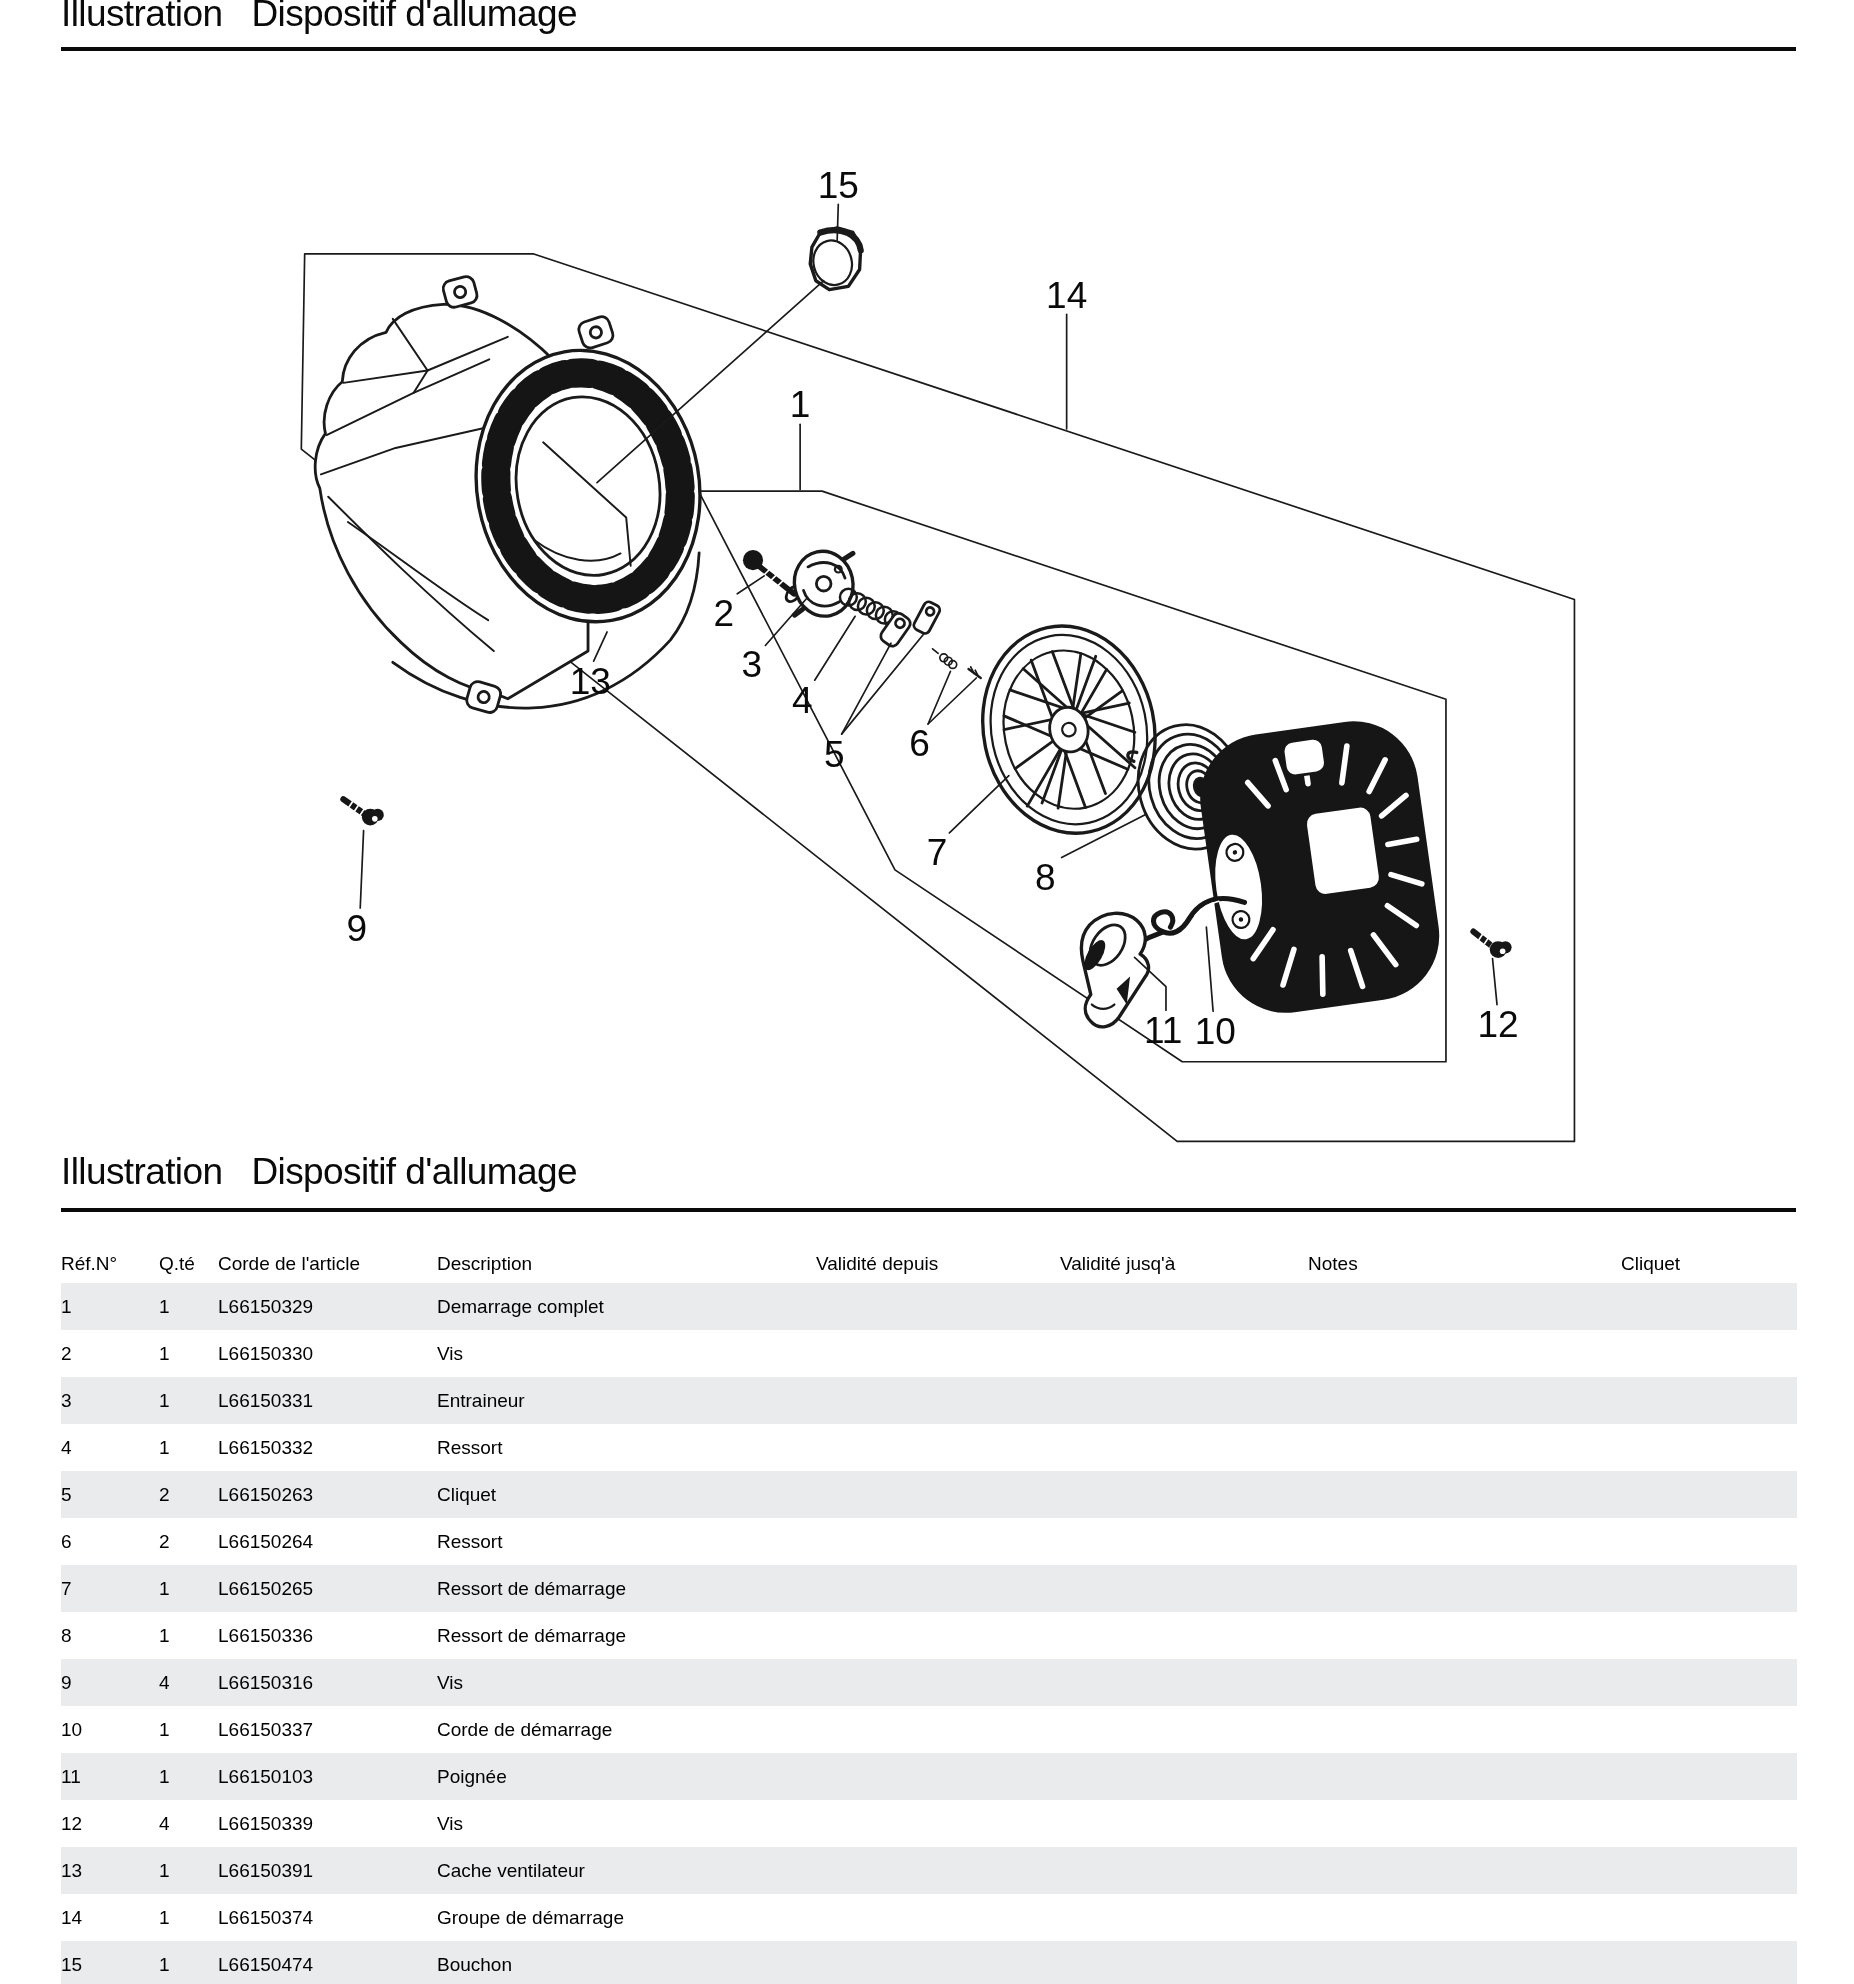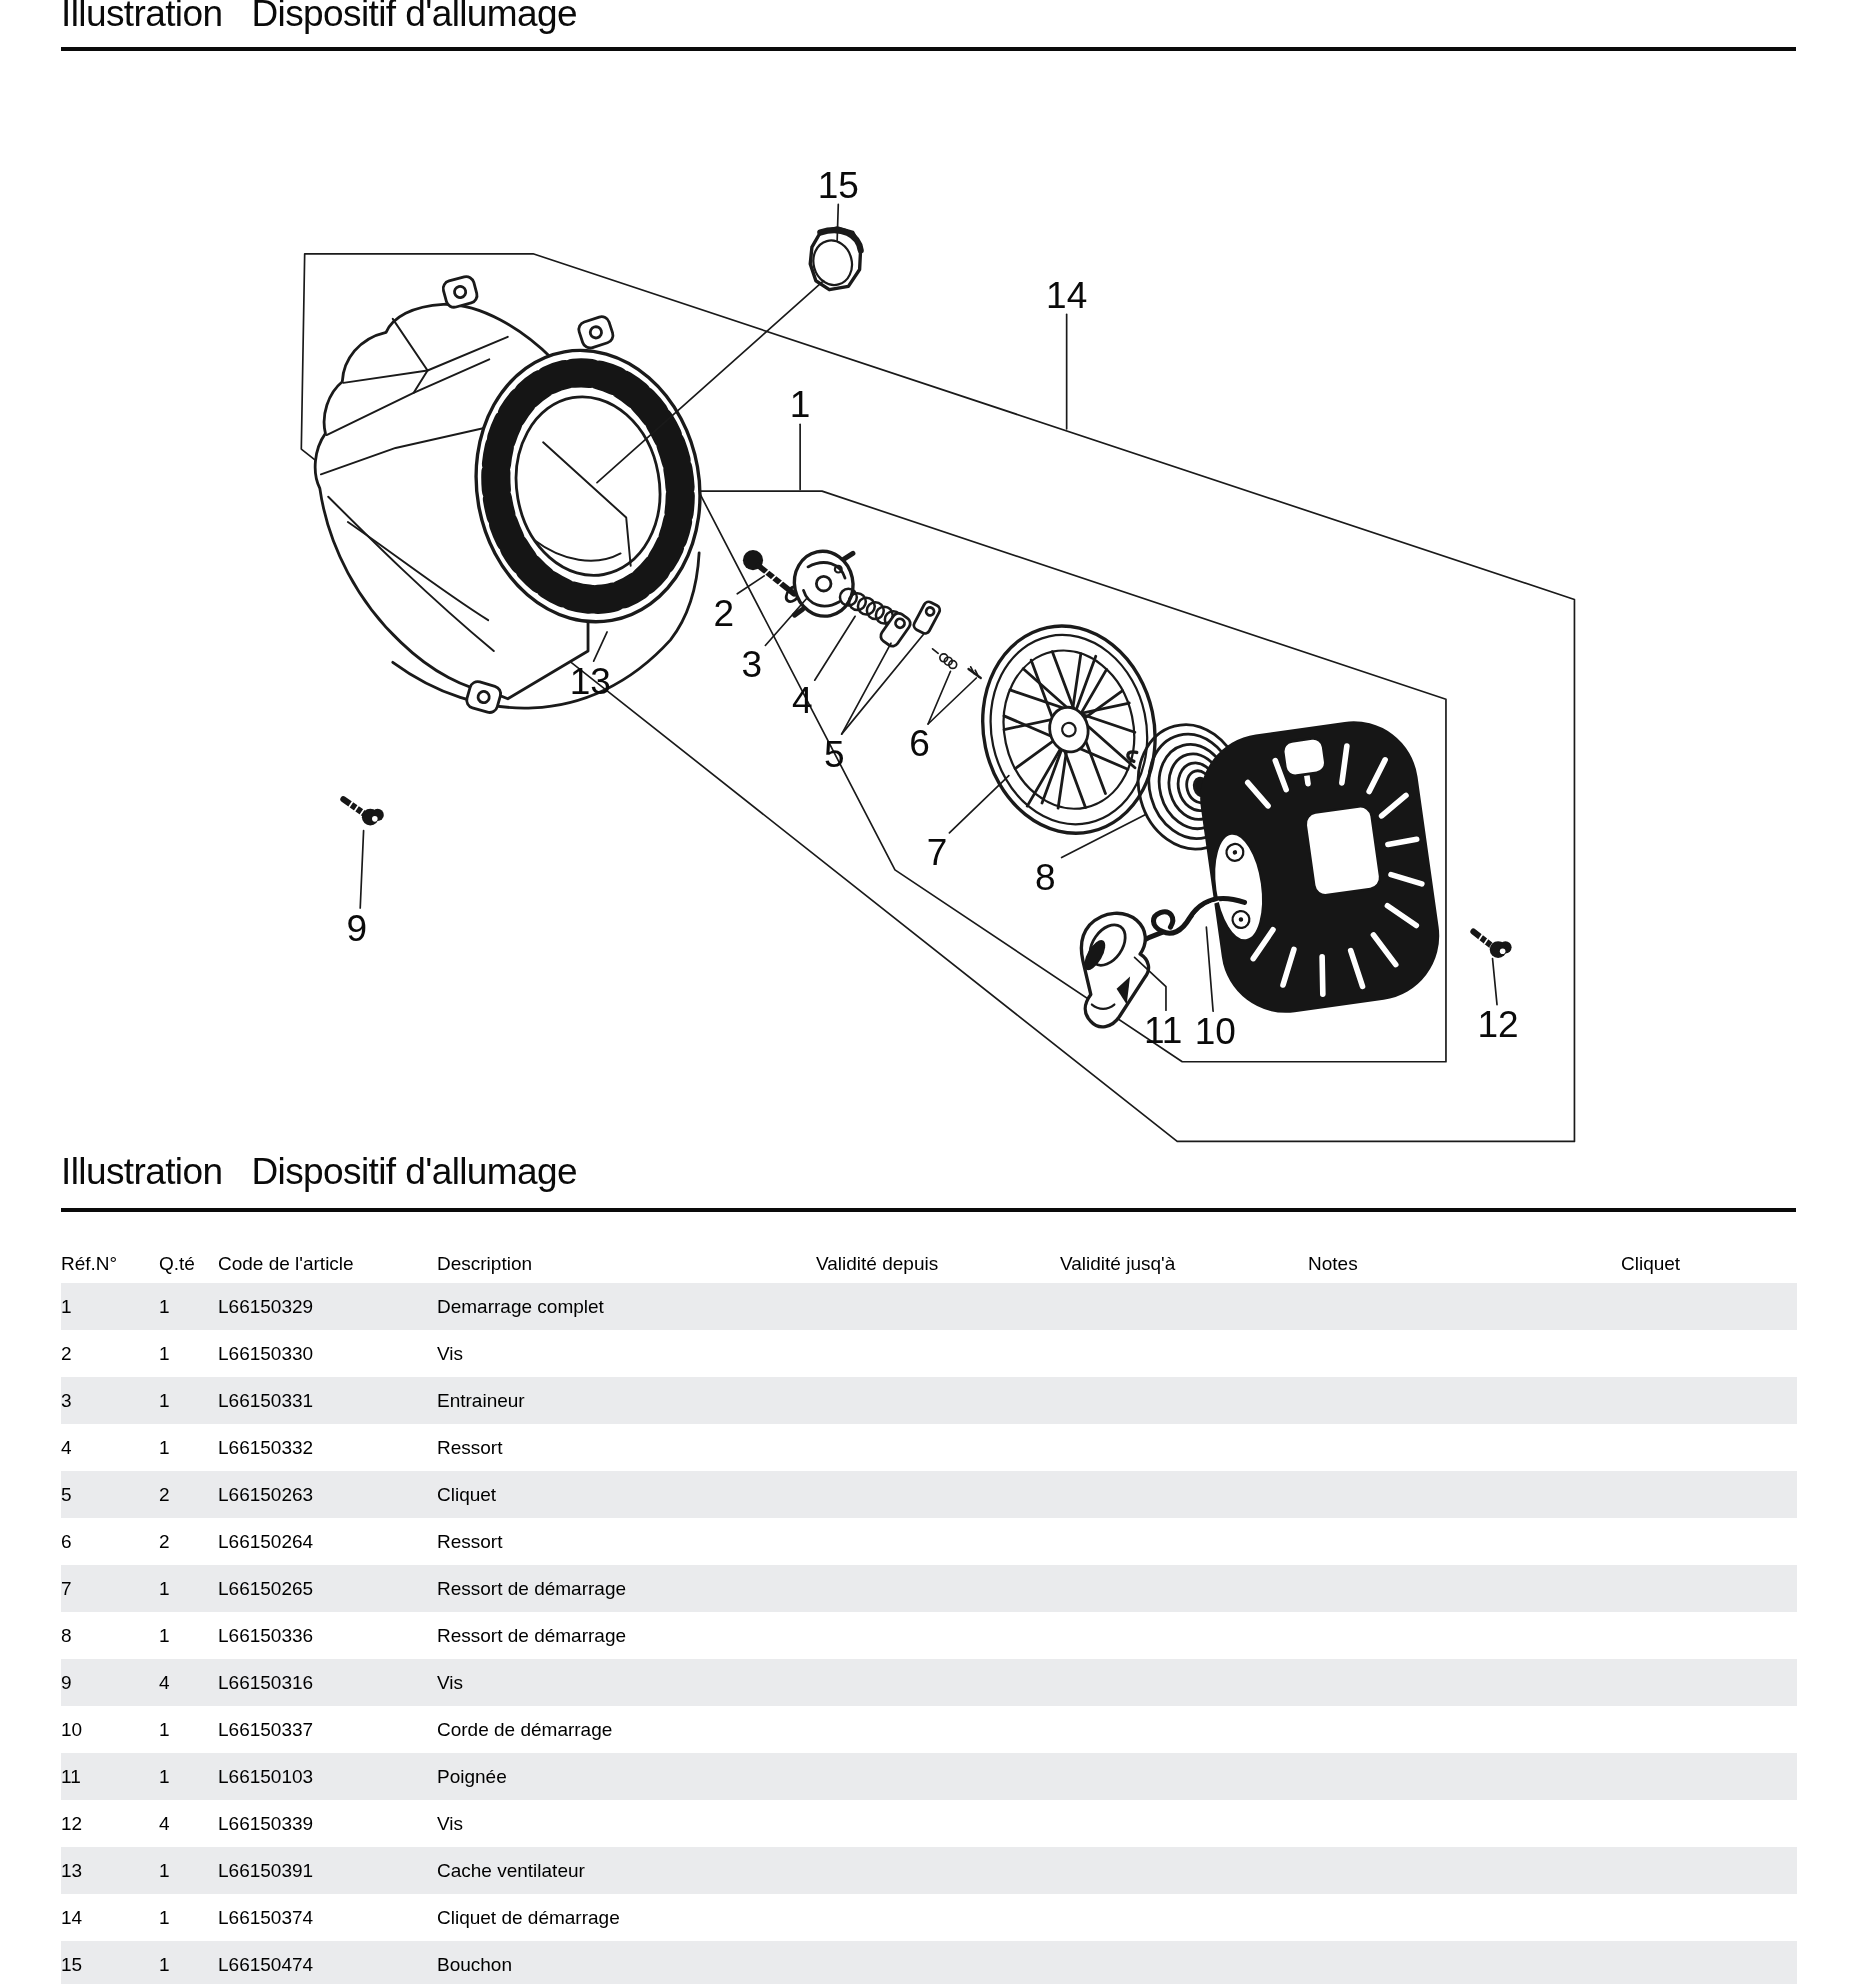--- a/index.html
+++ b/index.html
@@ -290,21 +290,21 @@
 </svg>
 
 <div class="title" id="title2">
   <span>Illustration</span><span class="subject">Dispositif d'allumage</span>
 </div>
 <div class="rule" id="rule2"></div>
 
 <div id="thead">
   <div class="hcell">Réf.N°</div>
   <div class="hcell">Q.té</div>
-  <div class="hcell">Code de l'article</div>
+  <div class="hcell">Corde de l'article</div>
   <div class="hcell">Description</div>
   <div class="hcell">Validité depuis</div>
   <div class="hcell">Validité jusq'à</div>
   <div class="hcell">Notes</div>
   <div class="hcell">Cliquet</div>
 </div>
 
 <div id="tbody">
     <div class="trow">
       <div class="cell">1</div>
@@ -433,21 +433,21 @@
       <div class="cell">Cache ventilateur</div>
       <div class="cell"></div>
       <div class="cell"></div>
       <div class="cell"></div>
       <div class="cell"></div>
     </div>
     <div class="trow">
       <div class="cell">14</div>
       <div class="cell">1</div>
       <div class="cell">L66150374</div>
-      <div class="cell">Cliquet de démarrage</div>
+      <div class="cell">Groupe de démarrage</div>
       <div class="cell"></div>
       <div class="cell"></div>
       <div class="cell"></div>
       <div class="cell"></div>
     </div>
     <div class="trow">
       <div class="cell">15</div>
       <div class="cell">1</div>
       <div class="cell">L66150474</div>
       <div class="cell">Bouchon</div>

